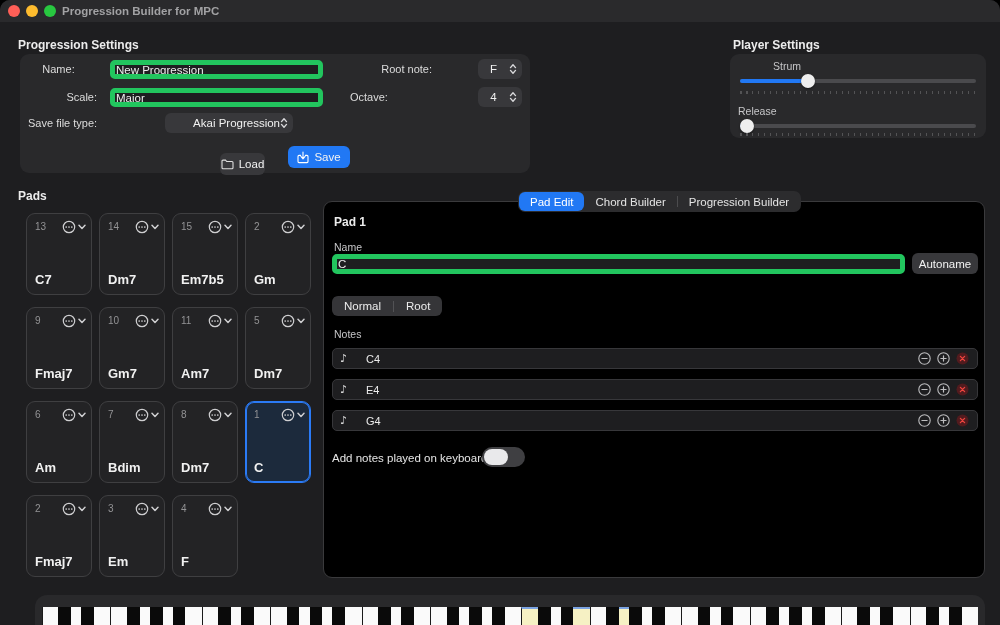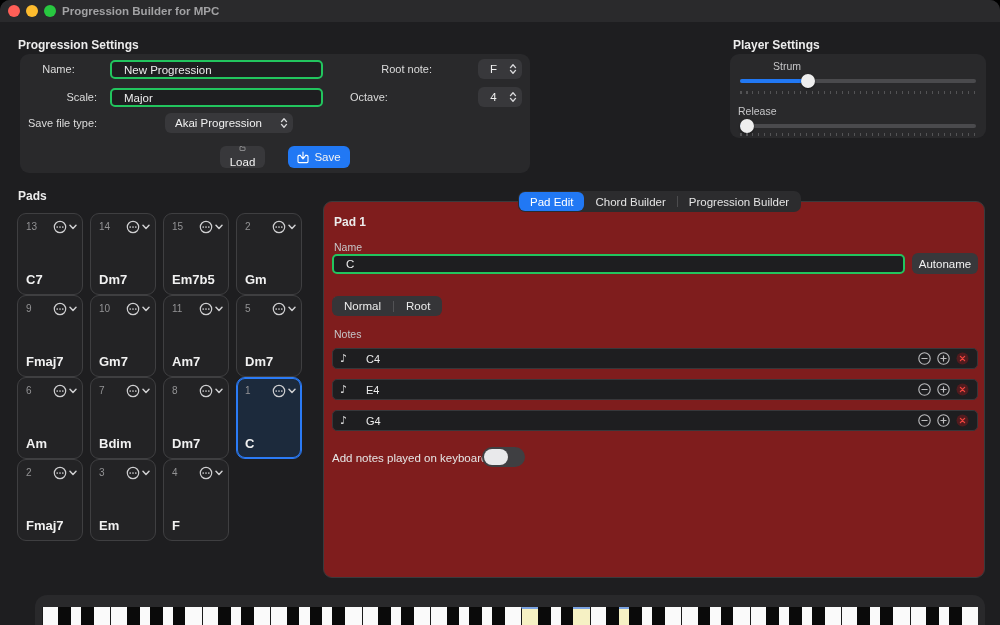--- a/index.html
+++ b/index.html
@@ -14,59 +14,59 @@
   .light.yellow{left:26px;background:#febc2e;}
   .light.green{left:44px;background:#28c840;}
   .win-title{position:absolute;left:62px;top:0;height:22px;line-height:22px;
              font-size:11.5px;font-weight:bold;color:#a2a2a4;}
 
   
   .section-label{position:absolute;font-size:12px;font-weight:bold;color:#ececec;}
   .panel{position:absolute;background:#29292b;border-radius:9px;}
   .field-label{position:absolute;font-size:11px;color:#dcdcdc;}
   .mini-label{position:absolute;font-size:10.5px;color:#c6c6c8;}
-  .text-input{position:absolute;background:#1e1e20;border:2px solid #22c55e;border-radius:5px;
-              color:#ececec;font-size:11.5px;padding:0 12px;outline:none;
+  .text-input{position:absolute;background:#1e1e20;border:5px solid #22c55e;border-radius:5px;
+              color:#ececec;font-size:11.5px;padding:0 1px;outline:none;
               font-family:"Liberation Sans",sans-serif;box-sizing:border-box;}
   .stepper{position:absolute;background:#38383b;border-radius:6px;display:flex;align-items:center;
            justify-content:space-between;padding:0 5px 0 0;box-sizing:border-box;color:#f0f0f0;
            font-size:11.5px;cursor:default;}
   .stepper .val{flex:1;text-align:center;}
   .btn{position:absolute;border-radius:6px;display:flex;align-items:center;justify-content:center;
        gap:5px;font-size:11.5px;color:#f2f2f2;background:#38383b;cursor:default;box-sizing:border-box;}
   .btn.primary{background:#2178f4;}
   svg{display:block;}
 
   
   .slider{position:absolute;height:14px;}
   .slider .track{position:absolute;left:0;right:0;top:5px;height:4px;border-radius:2px;background:#4a4a4d;}
   .slider .fill{position:absolute;left:0;top:5px;height:4px;border-radius:2px;background:#2178f4;}
   .slider .thumb{position:absolute;top:0;width:14px;height:14px;border-radius:50%;background:#eeeeee;
                  box-shadow:0 1px 2px rgba(0,0,0,.5);}
   .ticks{position:absolute;height:3px;background:repeating-linear-gradient(90deg,#535355 0 1.5px,transparent 1.5px 6px);}
 
   
-  .pads-grid{position:absolute;left:17px;top:213px;display:grid;
-             grid-template-columns:repeat(4,66px);grid-auto-rows:82px;gap:0 7px;}
+  .pads-grid{position:absolute;left:26px;top:213px;display:grid;
+             grid-template-columns:repeat(4,66px);grid-auto-rows:82px;gap:12px 7px;}
   .pad{position:relative;background:#232325;border:1px solid #3f3f41;border-radius:9px;box-sizing:border-box;}
   .pad.selected{background:#1c2a3c;border-color:#2b7bf6;box-shadow:inset 0 0 0 1px #2b7bf6;}
   .pad-num{position:absolute;left:8px;top:7px;font-size:10px;color:#939395;}
   .pad-menu{position:absolute;right:5px;top:6px;display:flex;align-items:center;gap:2px;color:#cfcfd1;}
   .pad-chord{position:absolute;left:8px;bottom:7px;font-size:13px;font-weight:bold;color:#f1f1f1;}
 
   
   .tabbar{position:absolute;left:518px;top:191px;height:21px;background:#2c2c2e;border-radius:7px;
           display:flex;align-items:center;padding:1px;box-sizing:border-box;z-index:5;}
   .tab{height:19px;display:flex;align-items:center;padding:0 11px;font-size:11.5px;color:#e4e4e4;
        border-radius:6px;white-space:nowrap;}
   .tab.selected{background:#2178f4;color:#fff;}
   .tab-div{width:1px;height:11px;background:#4c4c4e;}
 
   
-  .edit-panel{position:absolute;left:323px;top:201px;width:662px;height:377px;background:#7f1d1d;
+  .edit-panel{position:absolute;left:323px;top:201px;width:662px;height:377px;background:#000000;
               border:1px solid #3a3a3c;border-radius:9px;box-sizing:border-box;}
   .seg{position:absolute;display:flex;align-items:center;background:#353538;border-radius:6px;height:20px;}
   .seg .seg-item{padding:0 12px;font-size:11.5px;color:#ececec;height:20px;display:flex;align-items:center;}
   .seg .seg-div{width:1px;height:11px;background:#525255;}
   .note-row{position:absolute;left:8px;width:646px;height:21px;background:#1e1e20;border:1px solid #37373a;
             border-radius:5px;box-sizing:border-box;display:flex;align-items:center;}
   .note-glyph{margin-left:7px;font-size:11px;color:#d8d8d8;font-family:"DejaVu Sans",sans-serif;}
   .note-name{margin-left:19px;font-size:11px;color:#ececec;}
   .note-actions{margin-left:auto;display:flex;align-items:center;gap:6px;margin-right:8px;color:#bdbdbf;}
   .toggle{position:absolute;width:43px;height:20px;border-radius:10px;background:#3f3f42;}
@@ -109,27 +109,27 @@
     <div class="field-label" style="left:330px;top:37px;width:82px;text-align:left;">Octave:</div>
     <div class="stepper" style="left:458px;top:33px;width:44px;height:20px;">
       <span class="val">4</span>
       <svg width="8" height="12" viewBox="0 0 8 12">
         <path d="M1.5 4.6 L4 1.8 L6.5 4.6 M1.5 7.4 L4 10.2 L6.5 7.4" fill="none" stroke="#d9d9db" stroke-width="1.4" stroke-linecap="round" stroke-linejoin="round"></path>
       </svg>
     </div>
 
     <div class="field-label" style="left:8px;top:63px;">Save file type:</div>
     <div class="stepper" style="left:145px;top:59px;width:128px;height:20px;padding-left:10px;">
-      <span class="val" style="text-align:left;">Akai Progression</span>
+      <span class="val" style="text-align:right;">Akai Progression</span>
       <svg width="8" height="12" viewBox="0 0 8 12">
         <path d="M1.5 4.6 L4 1.8 L6.5 4.6 M1.5 7.4 L4 10.2 L6.5 7.4" fill="none" stroke="#d9d9db" stroke-width="1.4" stroke-linecap="round" stroke-linejoin="round"></path>
       </svg>
     </div>
 
-    <div class="btn" style="left:200px;top:92px;width:45px;height:22px;flex-direction:column;">
+    <div class="btn" style="left:200px;top:99px;width:45px;height:22px;">
       <svg width="13" height="11" viewBox="0 0 13 11">
         <path d="M1 2.1 Q1 1.1 2 1.1 H4.5 L5.7 2.5 H11 Q12 2.5 12 3.5 V8.8 Q12 9.8 11 9.8 H2 Q1 9.8 1 8.8 Z" fill="none" stroke="#dedede" stroke-width="1.1"></path>
       </svg>
       <span>Load</span>
     </div>
     <div class="btn primary" style="left:268px;top:92px;width:62px;height:22px;">
       <svg width="12" height="13" viewBox="0 0 12 13">
         <path d="M3.6 4.4 H2 Q1 4.4 1 5.4 V10.6 Q1 11.6 2 11.6 H10 Q11 11.6 11 10.6 V5.4 Q11 4.4 10 4.4 H8.4" fill="none" stroke="#ffffff" stroke-width="1.1" stroke-linecap="round"></path>
         <path d="M6 1 V7.4 M3.9 5.4 L6 7.8 L8.1 5.4" fill="none" stroke="#ffffff" stroke-width="1.1" stroke-linecap="round" stroke-linejoin="round"></path>
       </svg>

